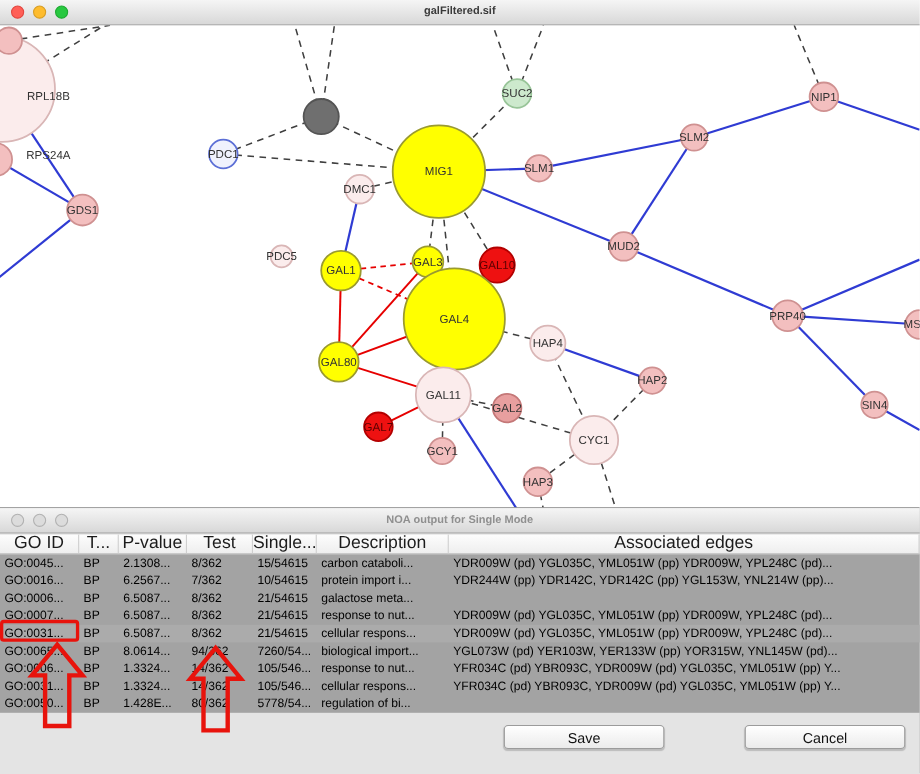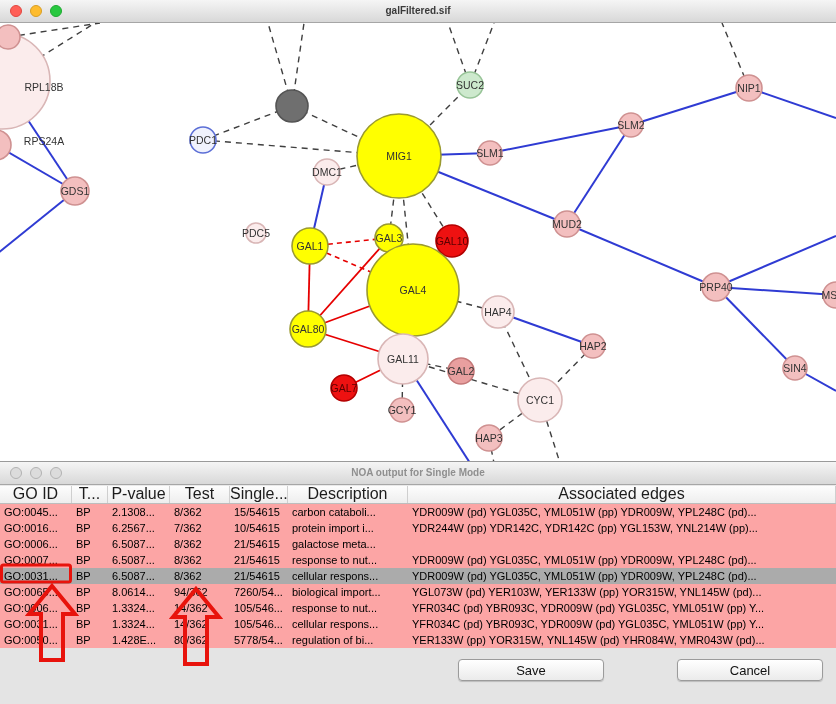--- a/index.html
+++ b/index.html
@@ -36,21 +36,21 @@
   .thead {
     display:flex; height:17px;
     background:linear-gradient(#fdfdfd,#eeeeee);
     border-bottom:1px solid #bdbdbd; border-top:1px solid #e9e9e9;
   }
   .th {
     box-sizing:border-box; border-right:1px solid #cfcfcf;
     font-size:16px; color:#1c1c1c; text-align:center; line-height:16px;
     overflow:hidden; white-space:nowrap;
   }
-  .tbody { background:#fca5a5; }
+  .tbody { background:#a3a3a3; }
   .tr { display:flex; height:16px; line-height:16px; }
   .tr.selected { background:#ababab; }
   .td {
     box-sizing:border-box; padding-left:4px; font-size:11px; color:#000;
     overflow:hidden; white-space:nowrap;
   }
   .mac-btn {
     position:absolute; height:22px; border:1px solid #9b9b9b; border-radius:4px;
     background:linear-gradient(#ffffff,#ebebeb);
     font:13px "Liberation Sans", sans-serif; color:#111;
@@ -281,21 +281,20 @@
         <div class="td" style="width: 120px;">cellular respons...</div>
         <div class="td" style="width: 428px;">YFR034C (pd) YBR093C, YDR009W (pd) YGL035C, YML051W (pp) Y...</div>
       </div>
       <div class="tr">
         <div class="td" style="width: 72px;">GO:0050...</div>
         <div class="td" style="width: 36px;">BP</div>
         <div class="td" style="width: 62px;">1.428E...</div>
         <div class="td" style="width: 60px;">80/362</div>
         <div class="td" style="width: 58px;">5778/54...</div>
         <div class="td" style="width: 120px;">regulation of bi...</div>
-        <div class="td" style="width: 428px;">YER133W (pp) YOR315W, YNL145W (pd) YHR084W, YMR043W (pd)...</div>
       </div>
     </div>
   <button class="mac-btn" id="save-btn">Save</button>
   <button class="mac-btn" id="cancel-btn">Cancel</button>
 </section>
 
 <svg id="annot-svg" viewBox="0 0 836 704">
   <rect class="annot" x="1.5" y="565" width="69" height="17" rx="2" stroke-width="3"></rect>
   <polygon class="annot" stroke-width="4" stroke-linejoin="miter" points="52,586 75,614 63,614 63,660 41,660 41,614 29,614"></polygon>
   <polygon class="annot" stroke-width="4" stroke-linejoin="miter" points="196,589 219,617 207,617 207,664 185,664 185,617 173,617"></polygon>

